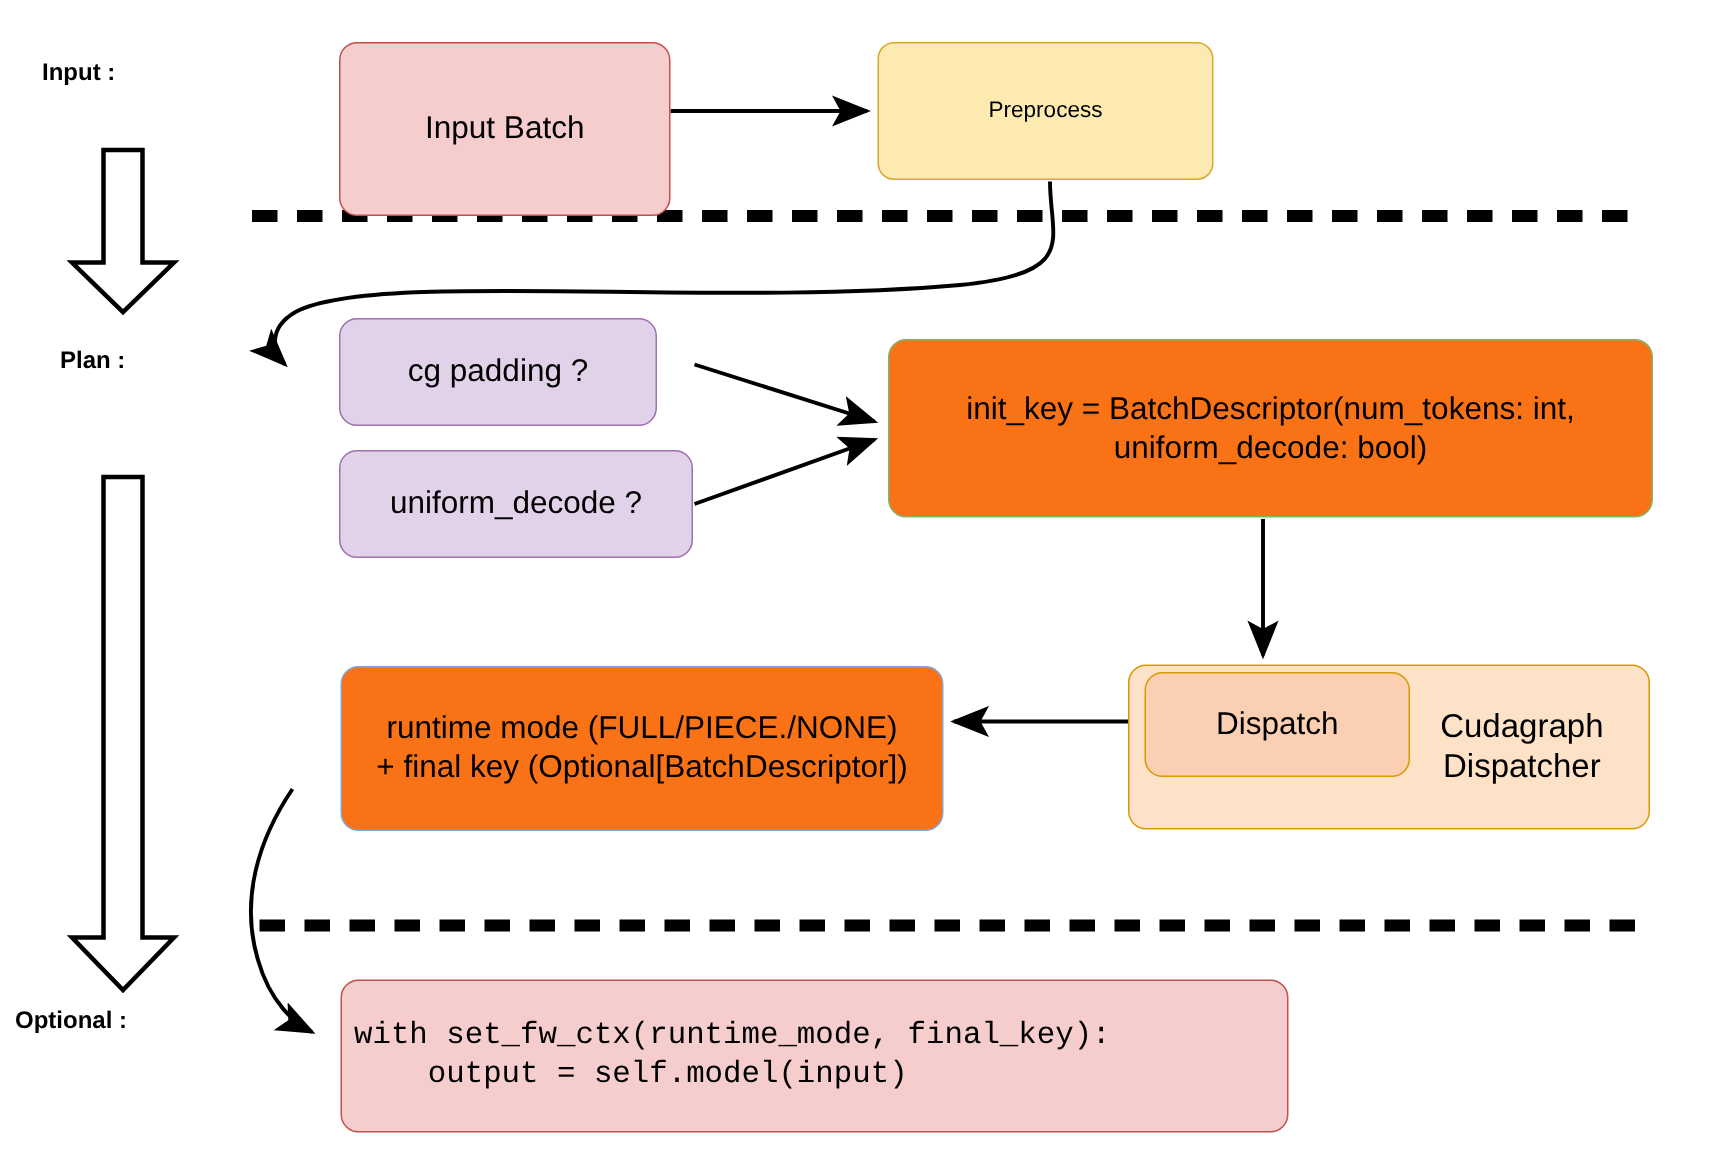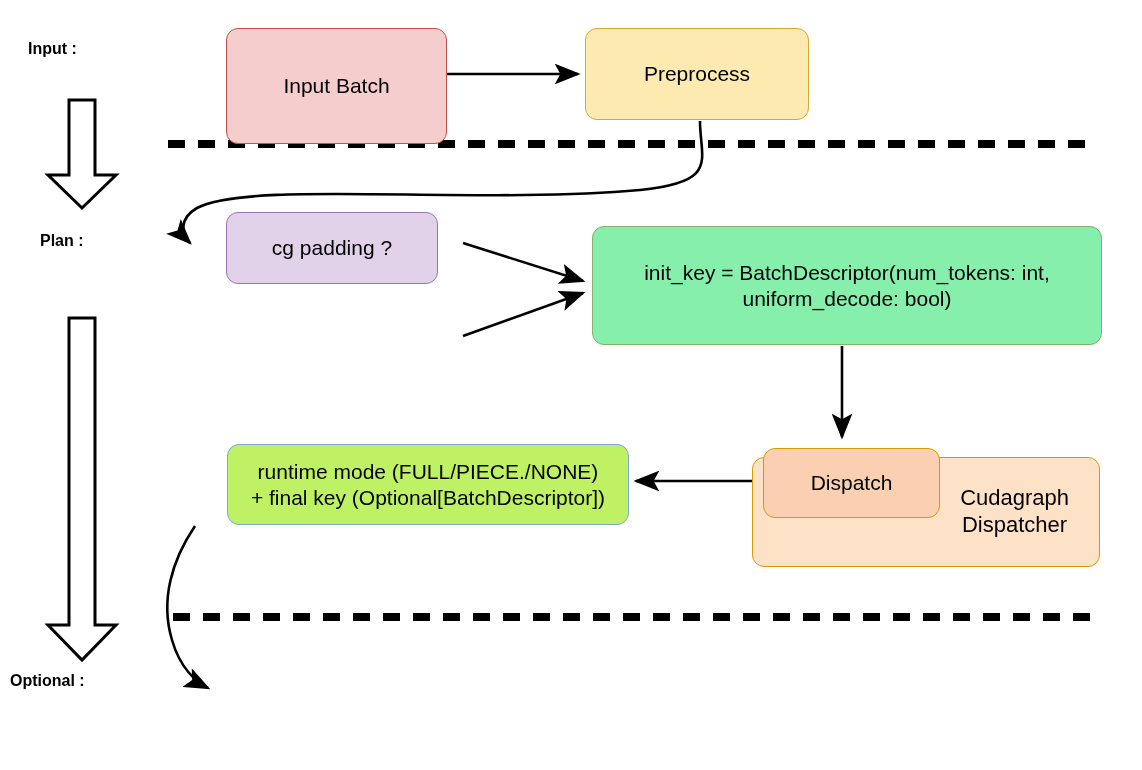--- a/index.html
+++ b/index.html
@@ -84,32 +84,37 @@
         <path d="M 463 336 L 583 293" fill="none" stroke="#000000" stroke-width="2.6" marker-end="url(#arrowhead)"></path>
         <path d="M 842 346 L 842 437" fill="none" stroke="#000000" stroke-width="2.6" marker-end="url(#arrowhead)"></path>
         <path d="M 752 481 L 636 481" fill="none" stroke="#000000" stroke-width="2.6" marker-end="url(#arrowhead)"></path>
         <path d="M 195 526 C 172 560 160 600 172 640 C 180 668 196 682 208 688" fill="none" stroke="#000000" stroke-width="2.6" marker-end="url(#arrowhead)"></path>
       </g>
   </svg>
 
   <div class="node" style="left: 226px; top: 28px; width: 221px; height: 116px; background: rgb(245, 205, 205); border-color: rgb(192, 80, 77); font-size: 21px;">
       <div>Input Batch</div>
     </div>
-  <div class="node" style="left: 585px; top: 28px; width: 224px; height: 92px; background: rgb(253, 234, 176); border-color: rgb(215, 168, 50); font-size: 21px;">
+  <div class="node" style="left: 585px; top: 28px; width: 224px; height: 92px; background: rgb(253, 234, 176); border-color: rgb(215, 168, 50); font-size: 15px; border-radius: 11px;">
       <div>Preprocess</div>
     </div>
   <div class="node" style="left: 226px; top: 212px; width: 212px; height: 72px; background: rgb(226, 210, 233); border-color: rgb(155, 114, 173); font-size: 21px;">
       <div>cg padding ?</div>
     </div>
-  <div class="node" style="left: 592px; top: 226px; width: 510px; height: 119px; background: #86efac; border-color: rgb(130, 179, 102); font-size: 21px; text-align: center;">
+  <div class="node" style="left: 226px; top: 300px; width: 236px; height: 72px; background: rgb(226, 210, 233); border-color: rgb(155, 114, 173); font-size: 21px;">
+      <div>uniform_decode ?</div>
+    </div>
+  <div class="node" style="left: 592px; top: 226px; width: 510px; height: 119px; background: #f97316; border-color: rgb(130, 179, 102); font-size: 21px; text-align: center;">
       <div>init_key = BatchDescriptor(num_tokens: int,<br>uniform_decode: bool)</div>
     </div>
-  <div class="node" style="left: 752px; top: 443px; width: 348px; height: 110px; background: rgb(253, 226, 200); border-color: rgb(215, 155, 0); font-size: 22px; justify-content: flex-end; padding-right: 30px; align-items: center; margin-top: 14px;">
+  <div class="node" style="left: 752px; top: 443px; width: 348px; height: 110px; background: rgb(253, 226, 200); border-color: rgb(215, 155, 0); font-size: 22px; justify-content: flex-end; padding-right: 30px; align-items: center;">
       <div>Cudagraph<br>Dispatcher</div>
     </div>
   <div class="node" style="left: 763px; top: 448px; width: 177px; height: 70px; background: rgb(251, 208, 178); border-color: rgb(215, 155, 0); font-size: 21px; z-index: 5;">
       <div>Dispatch</div>
     </div>
-  <div class="node" style="left: 227px; top: 444px; width: 402px; height: 81px; background: #bef264; border-color: rgb(126, 166, 217); font-size: 21px;">
+  <div class="node" style="left: 227px; top: 444px; width: 402px; height: 110px; background: #f97316; border-color: rgb(126, 166, 217); font-size: 21px;">
       <div>runtime mode (FULL/PIECE./NONE)<br>+ final key (Optional[BatchDescriptor])</div>
     </div>
+  <div class="node mono" style="left: 227px; top: 653px; width: 632px; height: 102px; background: rgb(245, 205, 205); border-color: rgb(192, 80, 77); font-size: 20.5px;">with set_fw_ctx(runtime_mode, final_key):
+    output = self.model(input)</div>
 
 </div>
 
 </body></html>

